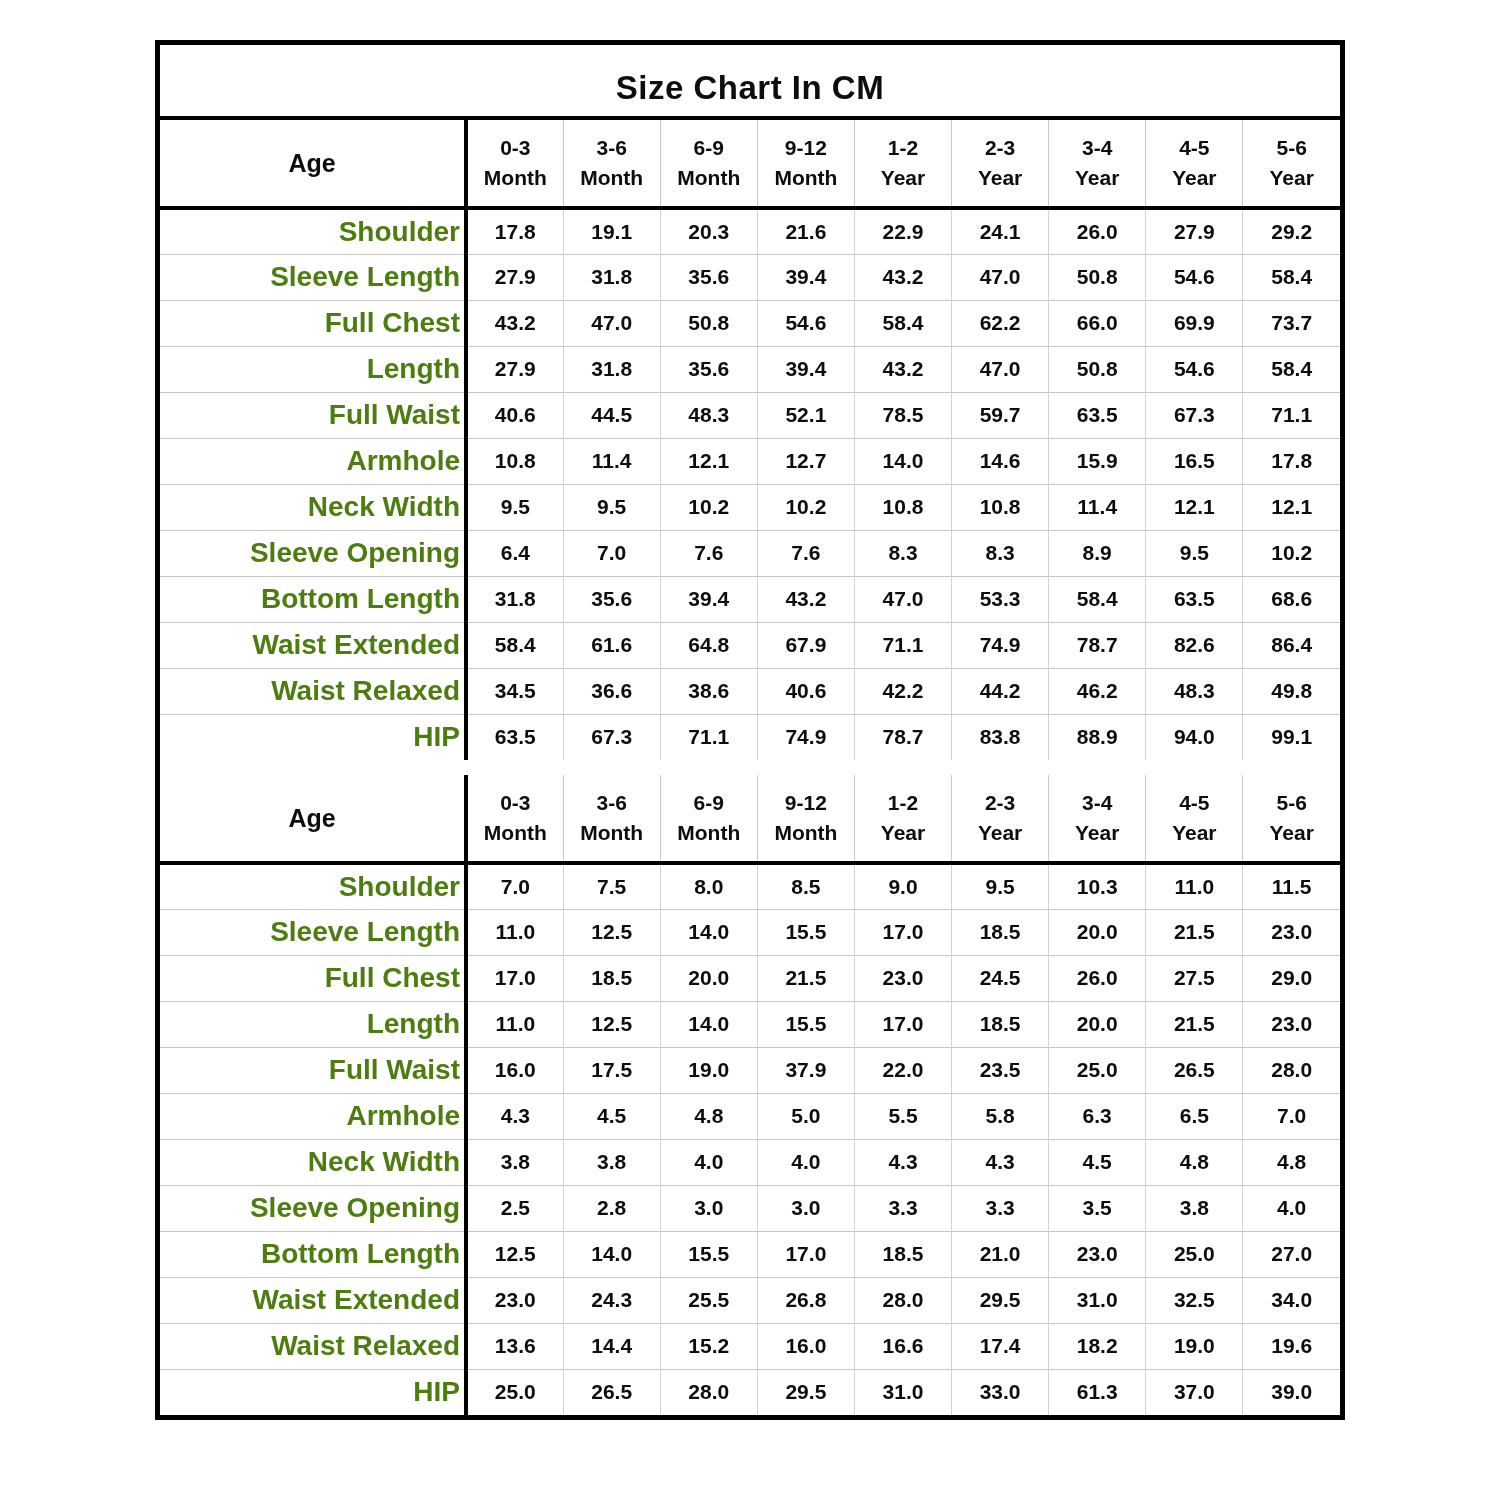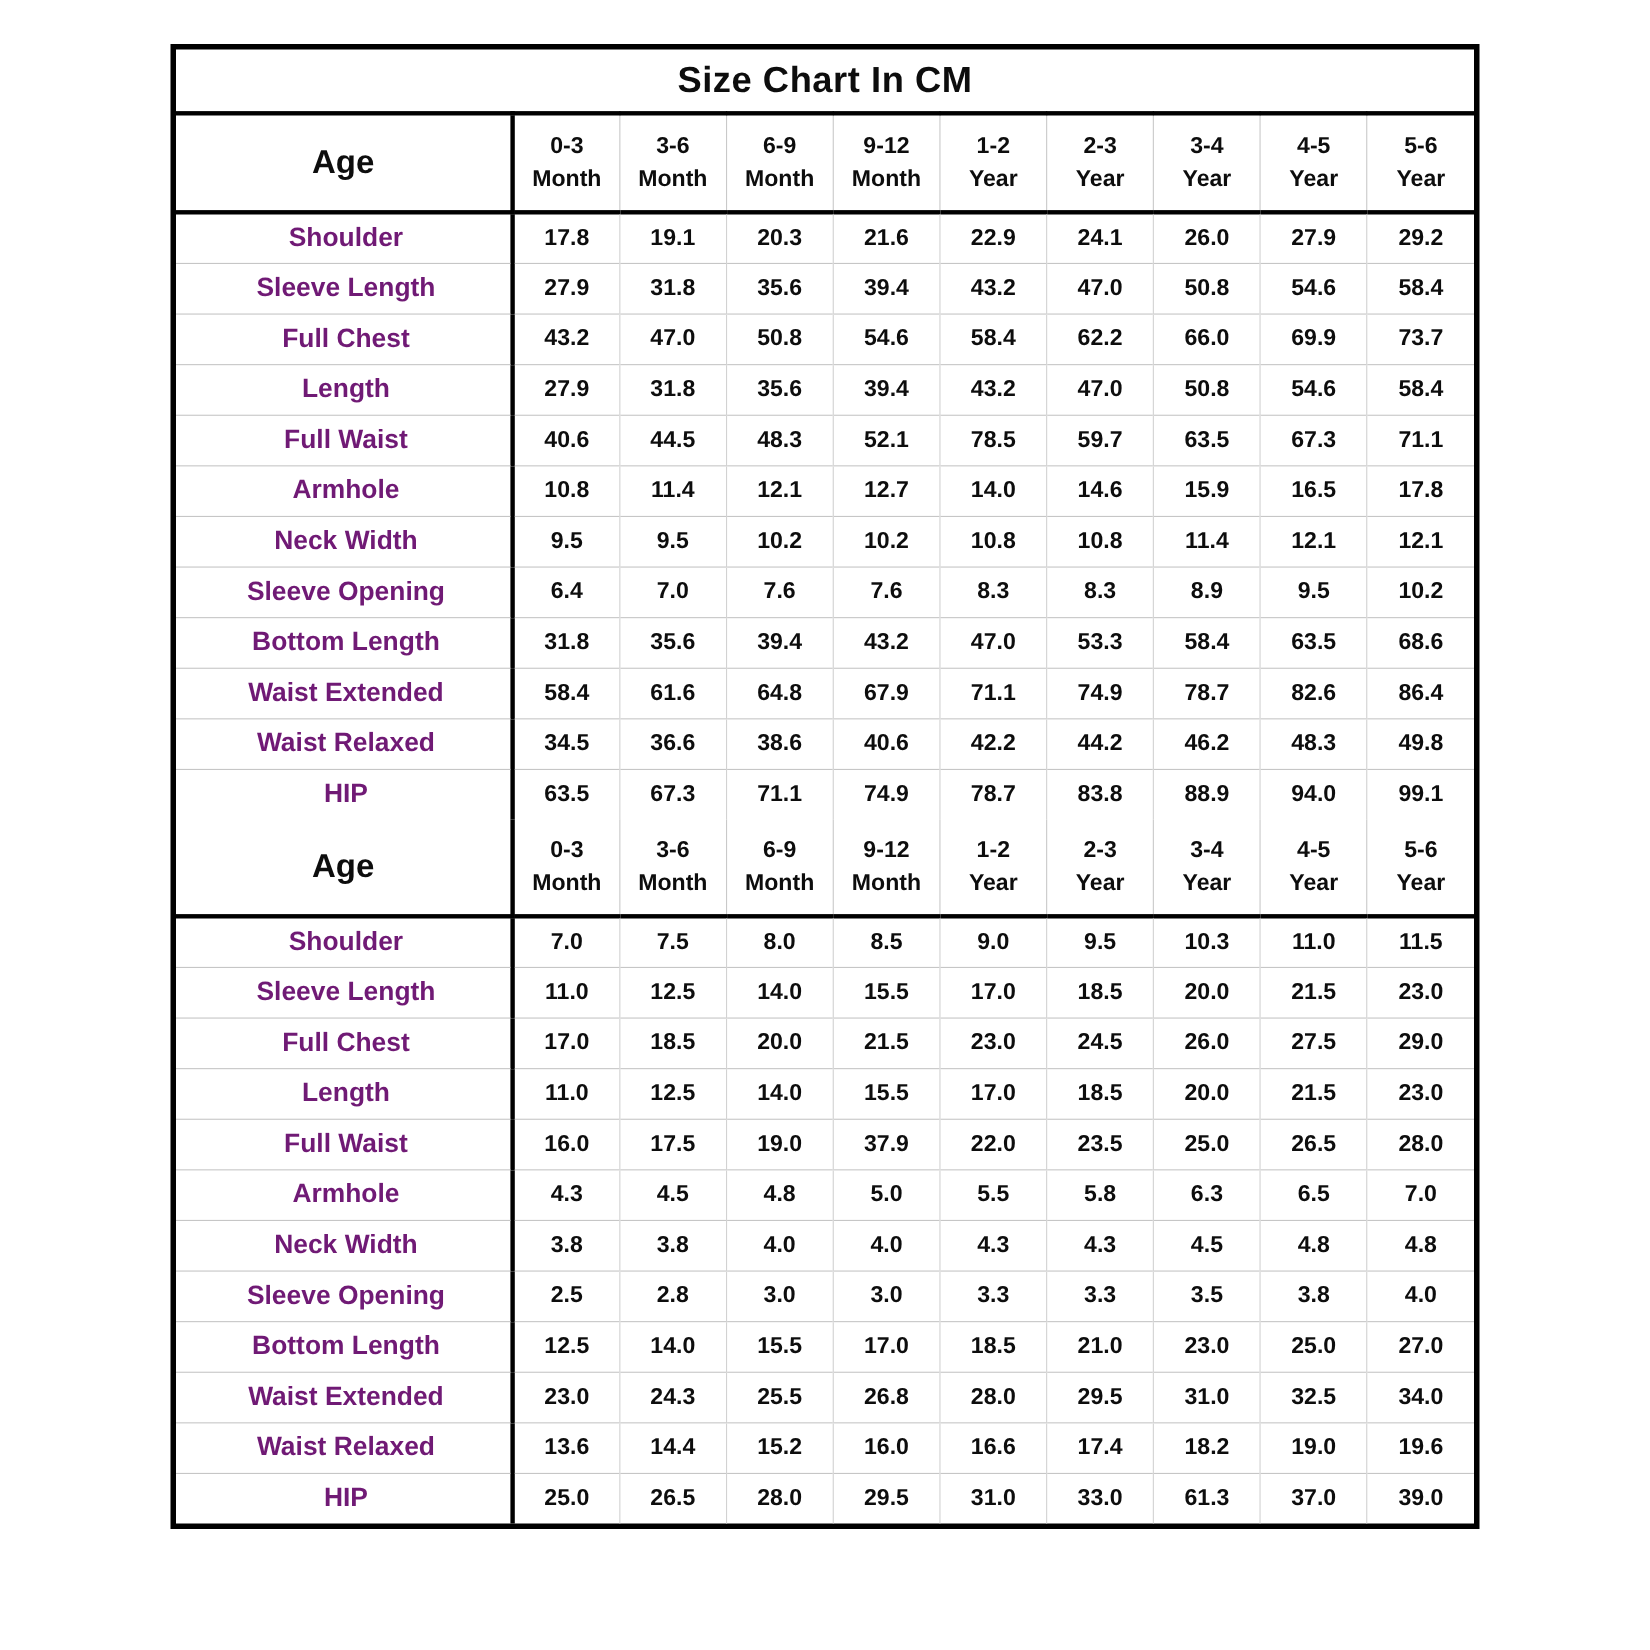--- a/index.html
+++ b/index.html
@@ -24,20 +24,21 @@
     top: 40px;
     width: 1190px;
     border: 5px solid #000000;
     box-sizing: border-box;
     background: #ffffff;
   }
   table.size-table {
     width: 100%;
     border-collapse: collapse;
     table-layout: fixed;
+    margin-top: 15px;
   }
   table.size-table.second .title-row th {
     border-top: 5px solid #000000;
   }
   col.c-age { width: 306px; }
 
   .title-row th {
     height: 54px;
     font-size: 33px;
     font-weight: 700;
@@ -54,31 +55,31 @@
     color: #0d0d0d;
     text-align: center;
     vertical-align: middle;
     border-bottom: 4px solid #000000;
     line-height: 1.45;
     padding: 0;
     overflow: hidden;
   }
   .header-row th.corner {
     border-right: 4px solid #000000;
-    font-size: 30px;
+    font-size: 25px;
   }
   .header-row th.col-head + th.col-head {
     border-left: 1px solid #c9c9c9;
   }
   tbody tr { height: 46px; }
   tbody th.row-label {
-    font-size: 24px;
+    font-size: 28px;
     font-weight: 700;
-    color: #701a75;
-    text-align: center;
+    color: #4d7c0f;
+    text-align: right;
     vertical-align: middle;
     padding: 0 4px 0 9px;
     border-right: 4px solid #000000;
     border-top: 1px solid #c6c6c6;
     white-space: nowrap;
   }
   tbody td.val {
     font-size: 21px;
     font-weight: 700;
     color: #0d0d0d;

